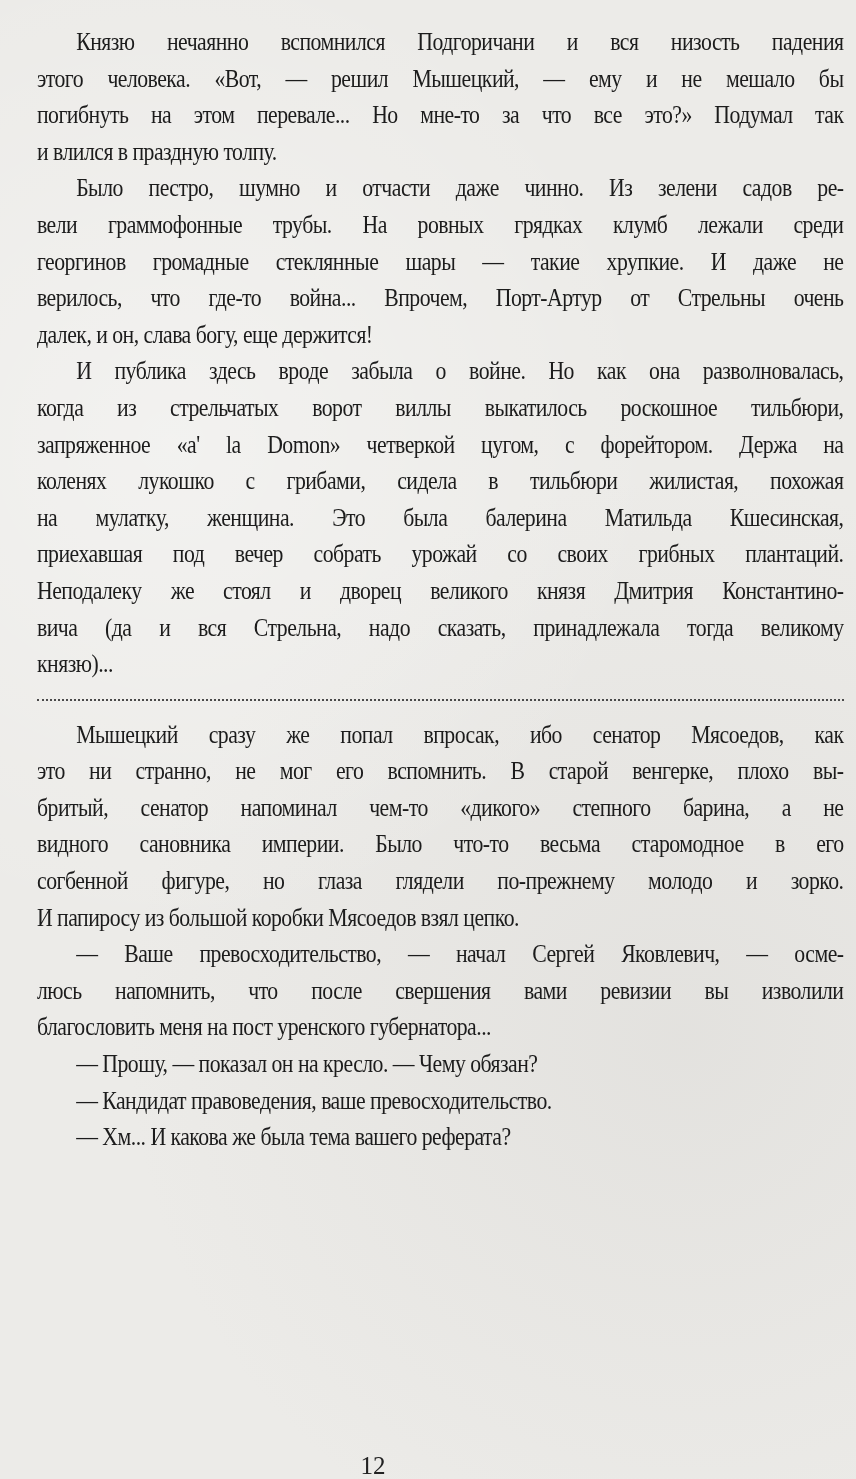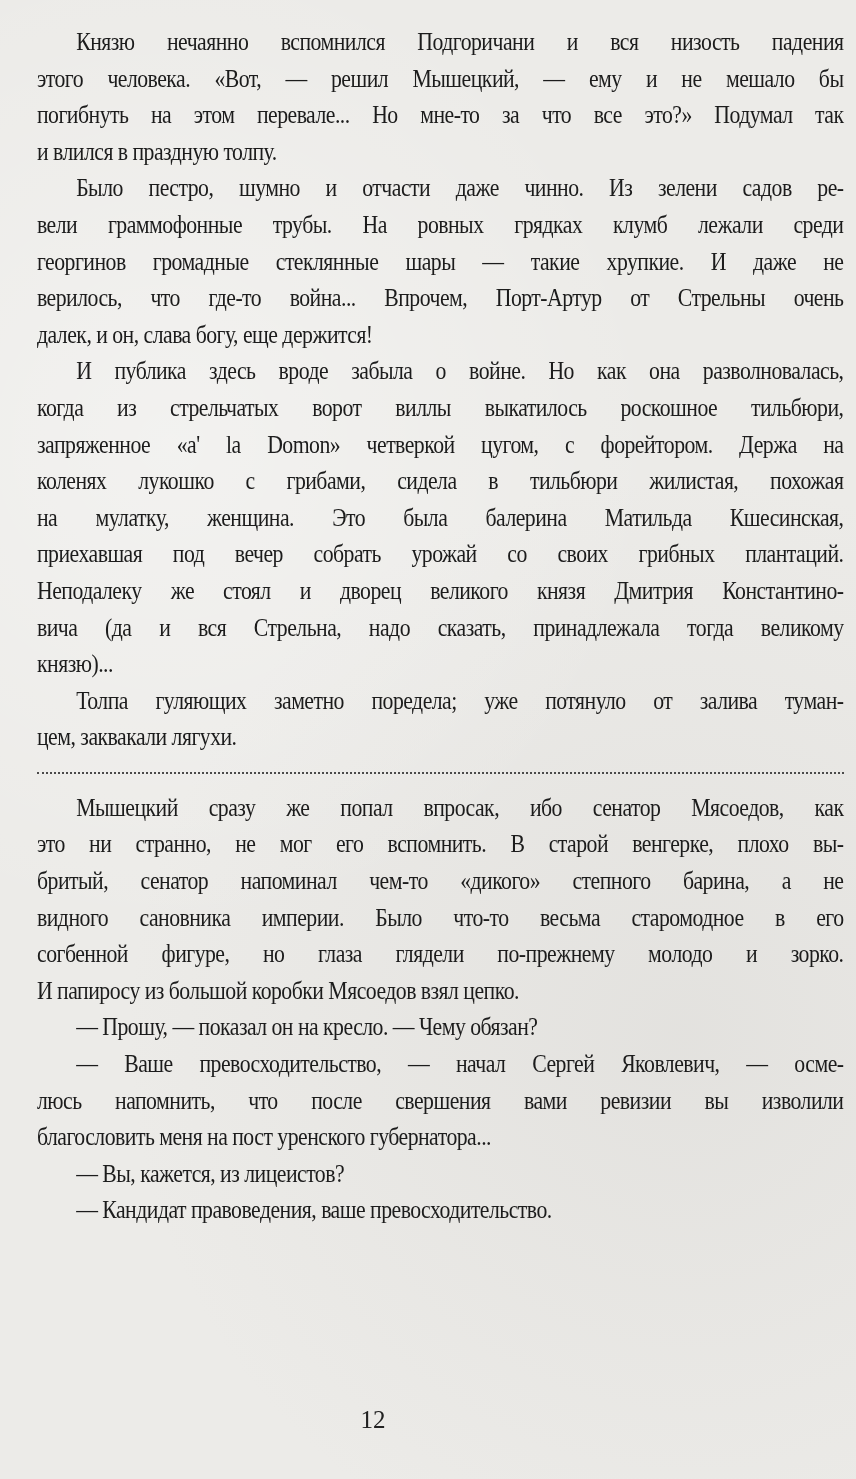--- a/index.html
+++ b/index.html
@@ -43,21 +43,21 @@
   .separator {
     height: 0;
     border-top: 2px dotted #4a4a4a;
     margin: 16px 0 16px 0;
     width: 807px;
   }
   .page-number {
     position: absolute;
     left: 0;
     width: 746px;
-    top: 1406px;
+    top: 1452px;
     text-align: center;
     font-size: 25px;
     color: #222;
     font-family: "Liberation Serif", "DejaVu Serif", serif;
   }
 </style>
 </head>
 <body>
 
 <div class="page">
@@ -82,53 +82,49 @@
     <div class="line">когда из стрельчатых ворот виллы выкатилось роскошное тильбюри,</div>
     <div class="line">запряженное «a' la Domon» четверкой цугом, с форейтором. Держа на</div>
     <div class="line">коленях лукошко с грибами, сидела в тильбюри жилистая, похожая</div>
     <div class="line">на мулатку, женщина. Это была балерина Матильда Кшесинская,</div>
     <div class="line">приехавшая под вечер собрать урожай со своих грибных плантаций.</div>
     <div class="line">Неподалеку же стоял и дворец великого князя Дмитрия Константино-</div>
     <div class="line">вича (да и вся Стрельна, надо сказать, принадлежала тогда великому</div>
     <div class="line last">князю)...</div>
   </div>
 
-  <div>
-    <div class="line indent">Толпа гуляющих заметно поредела; уже потянуло от залива туман-</div>
-    <div class="line last">цем, заквакали лягухи.</div>
-  </div>
 
 
   <div class="separator"></div>
 
   <div>
     <div class="line indent">Мышецкий сразу же попал впросак, ибо сенатор Мясоедов, как</div>
     <div class="line">это ни странно, не мог его вспомнить. В старой венгерке, плохо вы-</div>
     <div class="line">бритый, сенатор напоминал чем-то «дикого» степного барина, а не</div>
     <div class="line">видного сановника империи. Было что-то весьма старомодное в его</div>
     <div class="line">согбенной фигуре, но глаза глядели по-прежнему молодо и зорко.</div>
     <div class="line last">И папиросу из большой коробки Мясоедов взял цепко.</div>
   </div>
 
   <div>
-    <div class="line indent last">— Прошу, — показал он на кресло. — Чему обязан?</div>
-  </div>
-
-  <div>
     <div class="line indent">— Ваше превосходительство, — начал Сергей Яковлевич, — осме-</div>
     <div class="line">люсь напомнить, что после свершения вами ревизии вы изволили</div>
     <div class="line last">благословить меня на пост уренского губернатора...</div>
   </div>
 
+  <div>
+    <div class="line indent last">— Прошу, — показал он на кресло. — Чему обязан?</div>
+  </div>
 
-  <div>
-    <div class="line indent last">— Вы, кажется, из лицеистов?</div>
-  </div>
+
 
   <div>
     <div class="line indent last">— Кандидат правоведения, ваше превосходительство.</div>
   </div>
 
+  <div>
+    <div class="line indent last">— Хм... И какова же была тема вашего реферата?</div>
+  </div>
 
 
 </div>
 
 <div class="page-number">12</div>
 
 </body></html>

